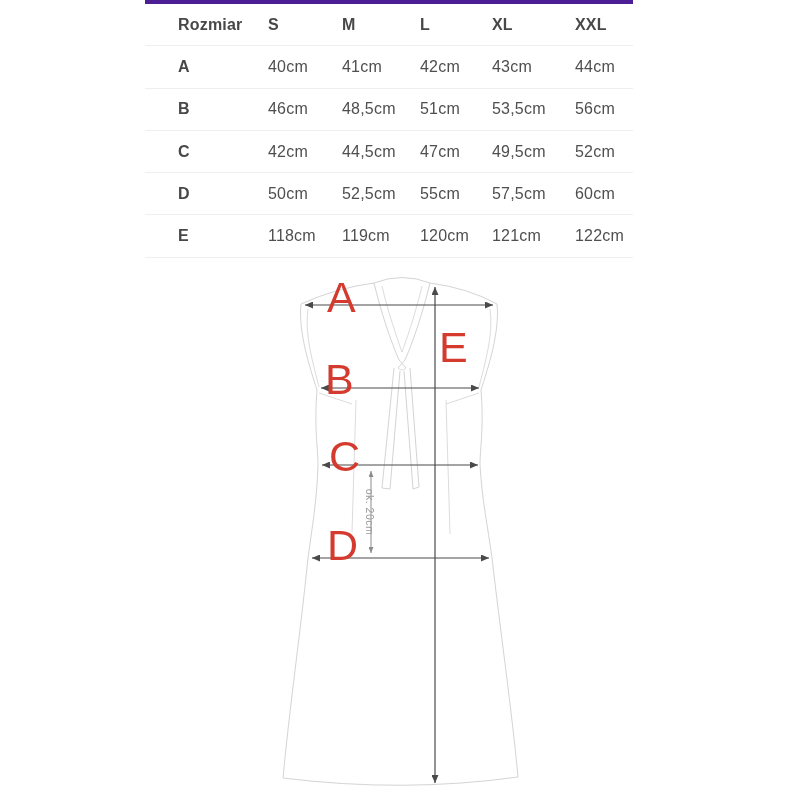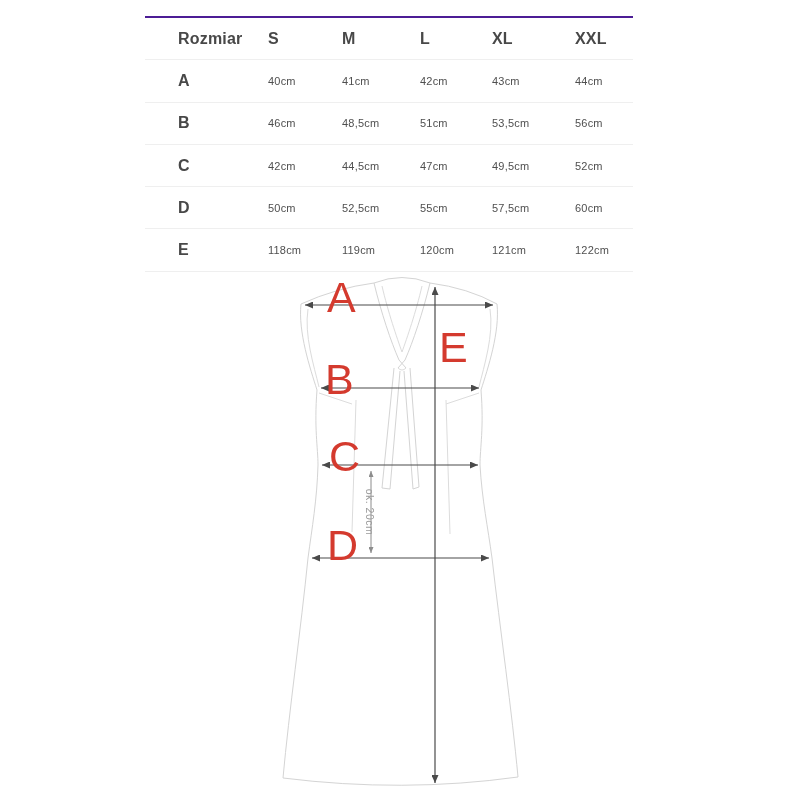--- a/index.html
+++ b/index.html
@@ -1,25 +1,25 @@
 <!DOCTYPE html>
 <html><head>
 <meta charset="utf-8">
 <style>
   html,body{margin:0;padding:0;}
   body{width:800px;height:800px;background:#ffffff;overflow:hidden;}
   .page{position:relative;width:800px;height:800px;background:#fff;
         font-family:"Liberation Sans",sans-serif;}
 
   
-  .size-table{position:absolute;left:145px;top:16px;width:488px;
-              border-top:2px solid #4c1d95;color:#4f4f4f;}
+  .size-table{position:absolute;left:145px;top:0;width:488px;
+              border-top:4px solid #4c1d95;color:#4f4f4f;}
   .t-row{display:grid;grid-template-columns:123px 74px 78px 72px 83px 1fr;
          height:41.3px;align-items:center;border-bottom:1px solid #efefef;}
-  .t-row .cell{font-size:11px;letter-spacing:.2px;white-space:nowrap;}
+  .t-row .cell{font-size:16px;letter-spacing:.2px;white-space:nowrap;}
   .t-row .cell:first-child{padding-left:33px;}
   .t-row .lbl, .t-head .cell{font-weight:700;font-size:16px;color:#484848;}
 
   
   .diagram-svg{position:absolute;left:0;top:0;width:800px;height:800px;}
   .sk{fill:none;stroke:#d4d4d4;stroke-width:1;}
   .sk2{fill:none;stroke:#dcdcdc;stroke-width:1;}
   .meas{fill:none;stroke:#4a4a4a;stroke-width:1.2;}
   .meas-small{fill:none;stroke:#8c8c8c;stroke-width:1;}
   .red-letter{fill:#d43a2e;font-family:"Liberation Sans",sans-serif;

